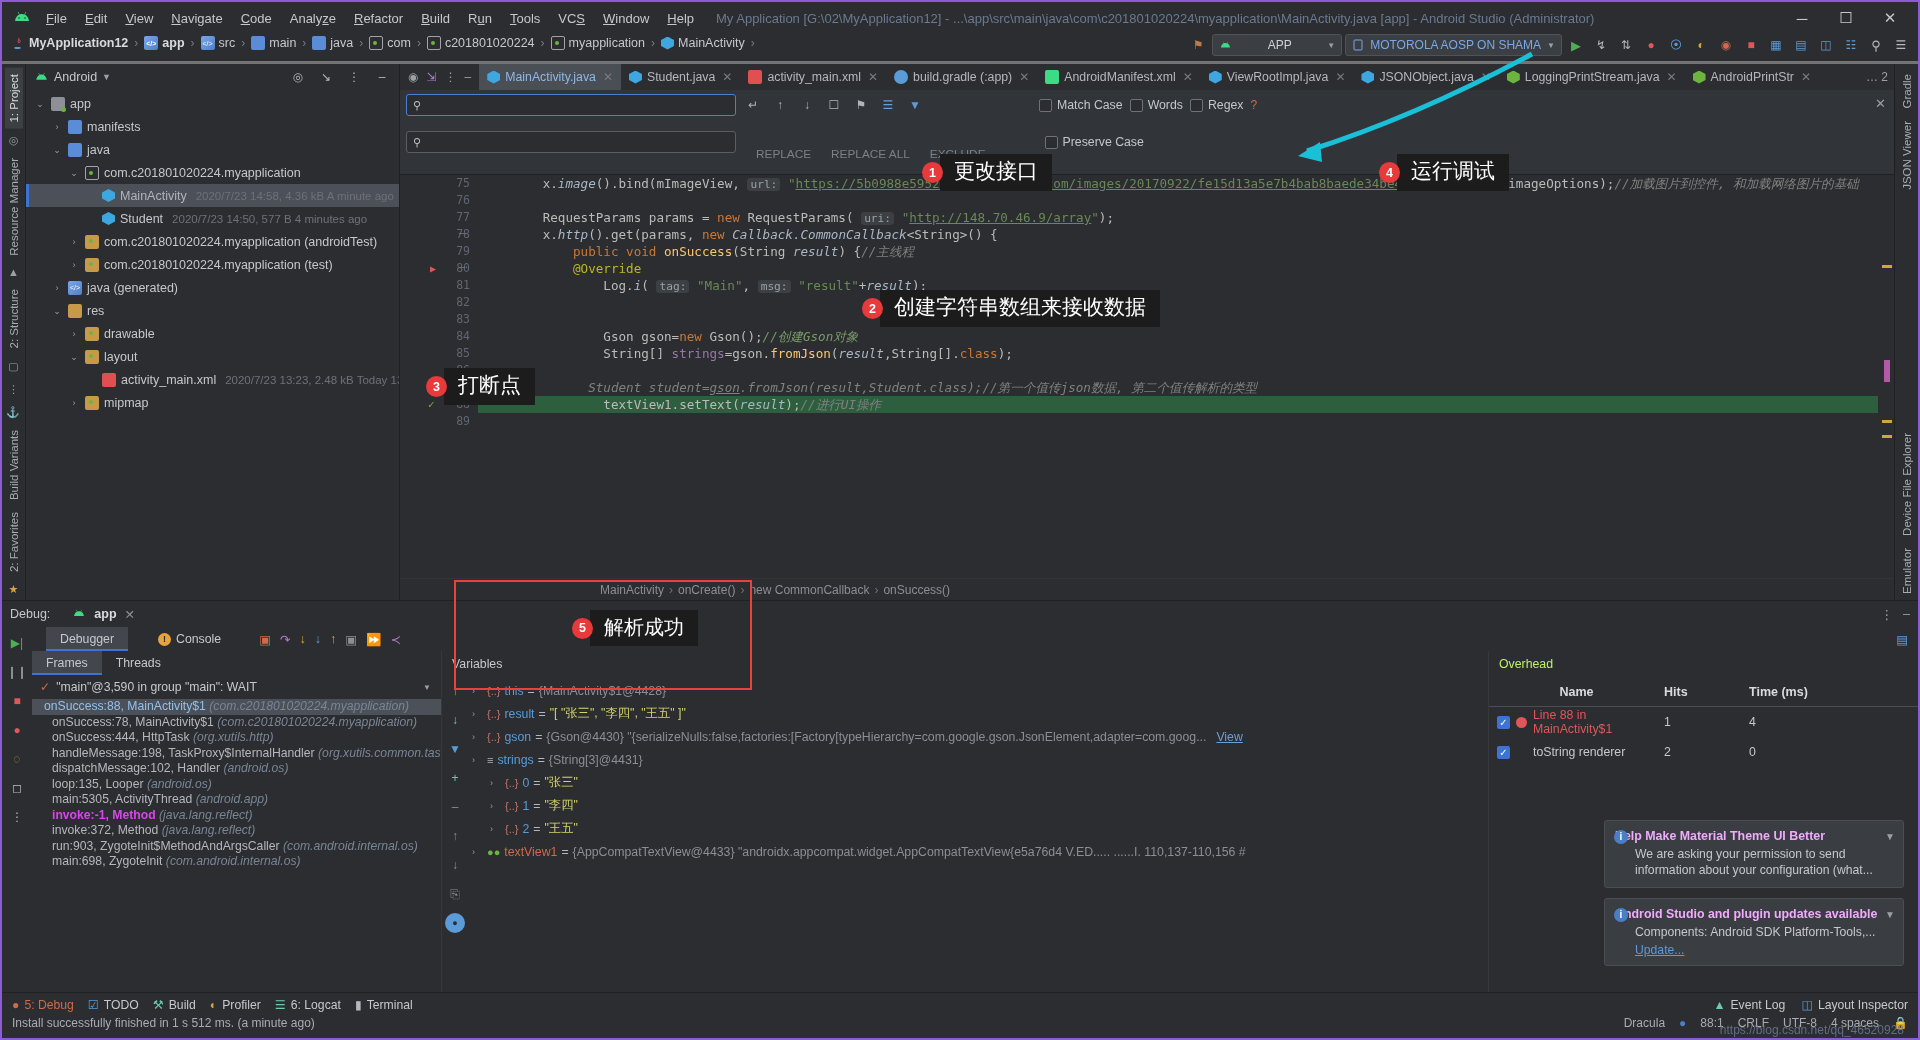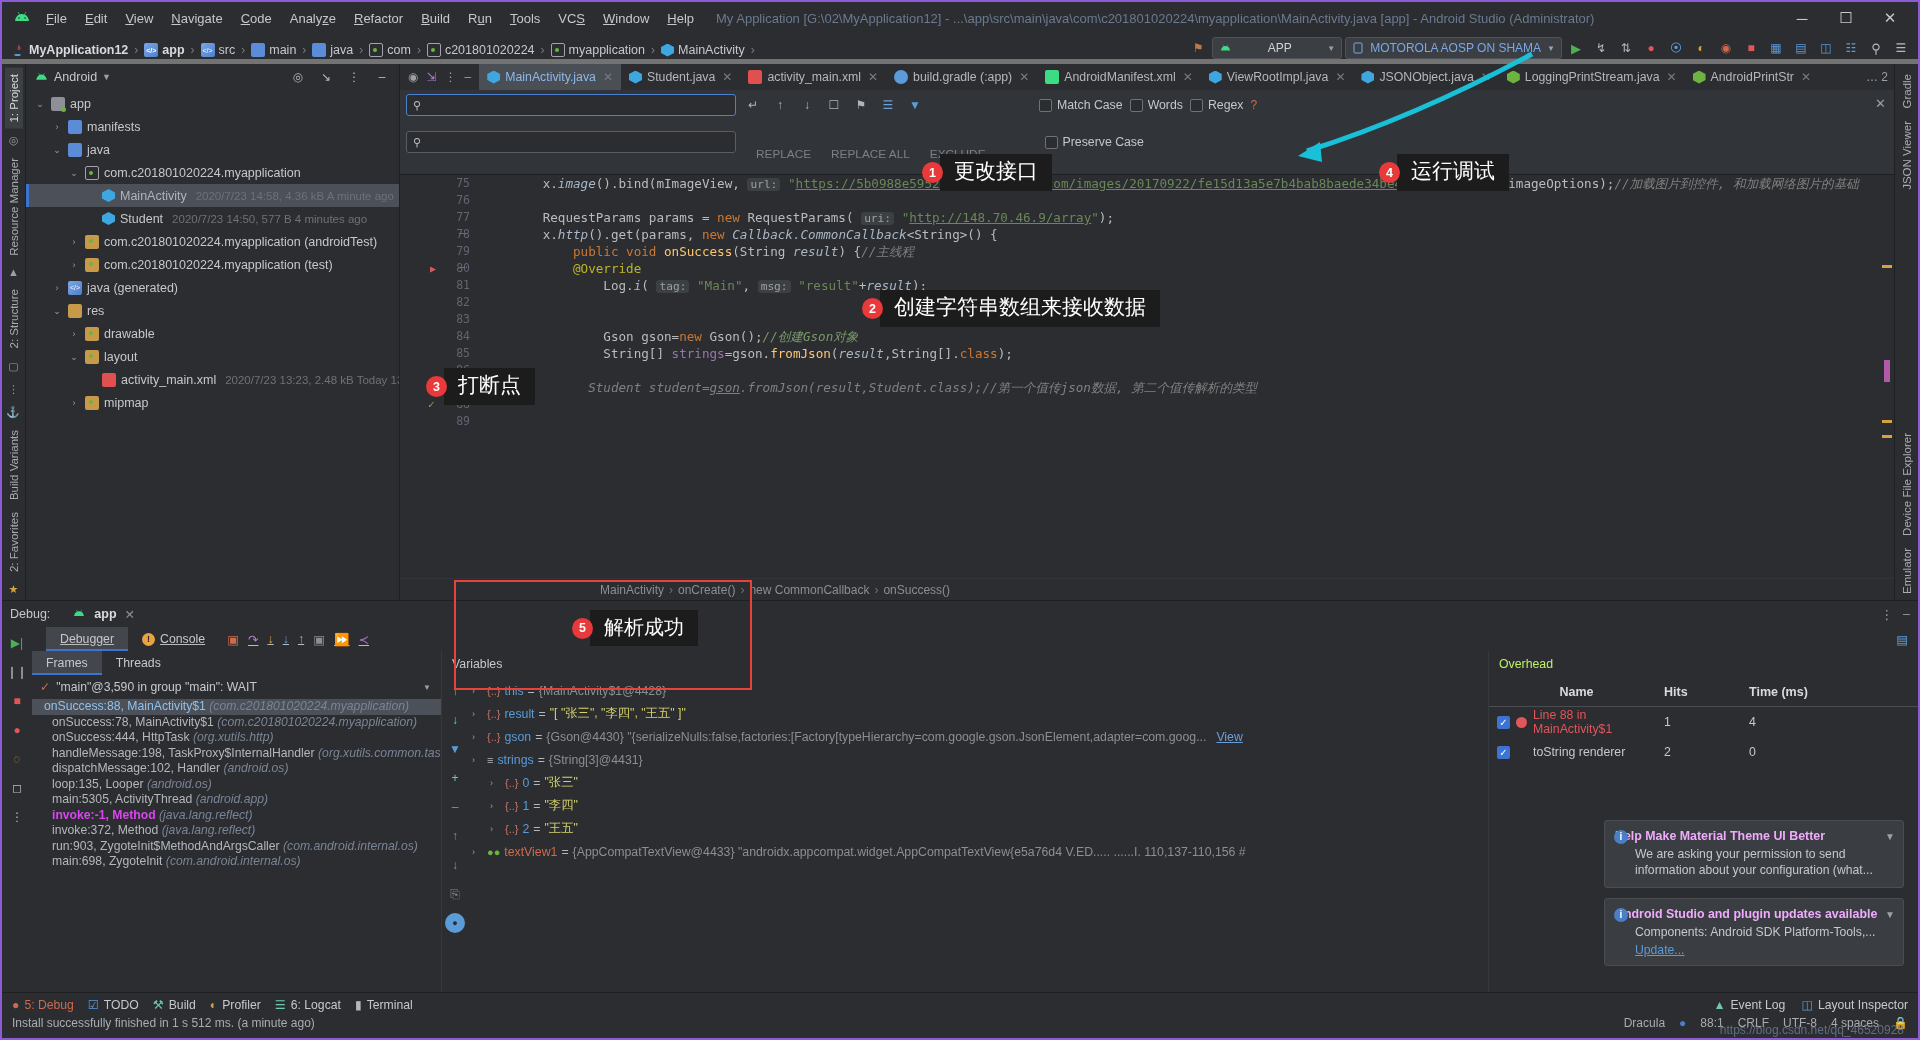--- a/index.html
+++ b/index.html
@@ -35,22 +35,22 @@
   .tb-title {
     margin-left:14px; color:#6b7a90; font-size:13px; white-space:nowrap;
     overflow:hidden; text-overflow:ellipsis; max-width:1050px;
   }
   .winctl { position:absolute; right:6px; top:0; height:32px; display:flex; align-items:center; gap:0; }
   .winctl .wb { width:44px; height:30px; display:flex; align-items:center; justify-content:center;
     color:#c6c8cc; font-size:15px; }
 
   
   .navbar {
-    height:30px; background:#2b2d30; display:flex; align-items:flex-end;
-    padding:0 6px; flex:none; position:relative; border-bottom:5px solid #737373;
+    height:30px; background:#2b2d30; display:flex; align-items:flex-start;
+    padding:0 6px; flex:none; position:relative; border-bottom:3px solid #737373;
   }
   .crumbs { display:flex; align-items:center; gap:0; flex:none; }
   .crumb { display:flex; align-items:center; gap:4px; padding:2px 4px; white-space:nowrap; font-size:12.5px; color:#c6c8cc;}
   .crumb.strong { font-weight:bold; color:#d8dade; }
   .sep { color:#787b80; padding:0 2px; font-size:12px; }
   .ci { width:14px; height:14px; display:inline-block; position:relative; flex:none;}
   .ci.folder { background:#5a8cd8; border-radius:2px 2px 2px 2px; }
   .ci.folder.orange { background:#c79a4a; }
   .ci.folder.out { background:transparent; border:1.5px solid #a0a4aa; border-radius:2px;}
   .ci.folder.out:after{content:"";position:absolute;left:3px;top:4px;width:4px;height:4px;background:#6cb33f;border-radius:50%;}
@@ -161,21 +161,21 @@
   }
 
   
   .debugpanel { height:392px; flex:none; background:#2b2d30; border-top:1px solid #1f2022; display:flex; flex-direction:column;}
   .dp-head { height:26px; display:flex; align-items:center; padding:0 8px; gap:8px; position:relative; font-size:12.5px; color:#c6c8cc;}
   .dp-head .rt { position:absolute; right:8px; display:flex; gap:10px; align-items:center; color:#9aa0a6;}
   .dp-body { flex:1; display:flex; min-height:0;}
   .dp-left-icons { width:30px; flex:none; display:flex; flex-direction:column; align-items:center; gap:9px; padding-top:6px;}
   .dic { width:20px;height:20px;display:flex;align-items:center;justify-content:center;font-size:12px;}
   .dp-main { flex:1; display:flex; flex-direction:column; min-width:0;}
-  .dp-tabs { height:24px; display:flex; align-items:stretch; gap:0; padding-left:14px;text-decoration:underline; }
+  .dp-tabs { height:24px; display:flex; align-items:stretch; gap:16px; padding-left:14px; }
   .dtab { padding:0 14px; display:flex;align-items:center; font-size:12.3px; color:#c6c8cc; position:relative;}
   .dtab.active { background:#43474d; }
   .dtab.active::after{content:"";position:absolute;left:0;right:0;bottom:0;height:2px;background:#3c74d4;}
   .dtab .dot { width:13px;height:13px;border-radius:50%;background:#e8a33d;margin-right:5px;display:flex;align-items:center;justify-content:center;font-size:9px;color:#2b2d30;font-weight:bold;}
   .dp-toolbar { display:flex; align-items:center; gap:9px; padding:0 8px; }
   .dp-content { flex:1; display:flex; min-height:0;}
 
   .frames { width:410px; flex:none; display:flex; flex-direction:column; border-right:1px solid #35383c;}
   .frames-tabs { height:24px; display:flex; }
   .thread-sel { height:24px; display:flex; align-items:center; gap:6px; padding:0 8px; font-size:12.2px; color:#c6c8cc; position:relative;}
@@ -630,20 +630,21 @@
             <div class="cl">        x.<i class="var-i">http</i>().get(params, <span class="kw">new</span> <i class="cls-i">Callback.CommonCallback</i>&lt;String&gt;() {</div>
             <div class="cl">            <span class="kw">public</span> <span class="kw">void</span> <span class="fn">onSuccess</span>(String <i class="var-i">result</i>) {<span class="cmt2">//主线程</span></div>
             <div class="cl">            <span class="anno">@Override</span></div>
             <div class="cl">                Log.<i class="var-i">i</i>( <span class="hint">tag:</span> <span class="str">"Main"</span>, <span class="hint">msg:</span> <span class="str">"result"</span>+<i class="var-i">result</i>);</div>
             <div class="cl">&nbsp;</div>
             <div class="cl">&nbsp;</div>
             <div class="cl">                Gson gson=<span class="kw">new</span> Gson();<span class="cmt">//创建Gson对象</span></div>
             <div class="cl">                String[] <span class="fld2">strings</span>=gson.<span class="fn">fromJson</span>(<i class="var-i">result</i>,String[].<span class="kw">class</span>);</div>
             <div class="cl">&nbsp;</div>
             <div class="cl">    <span class="cmt2">//        Student student=<u>gson</u>.fromJson(result,Student.class);//第一个值传json数据, 第二个值传解析的类型</span></div>
+            <div class="cl exec">                textView1.setText(<i class="var-i">result</i>);<span class="cmt2">//进行UI操作</span></div>
             <div class="cl">&nbsp;</div>
           </div>
         <div class="scrollcol">
           <div class="mark" style="top:90px;background:#d4a33d;"></div>
           <div class="mark" style="top:185px;background:#b05aa8;height:22px;width:6px;right:4px;"></div>
           <div class="mark" style="top:245px;background:#d4a33d;"></div>
           <div class="mark" style="top:260px;background:#d4a33d;"></div>
         </div>
       </div>
 

